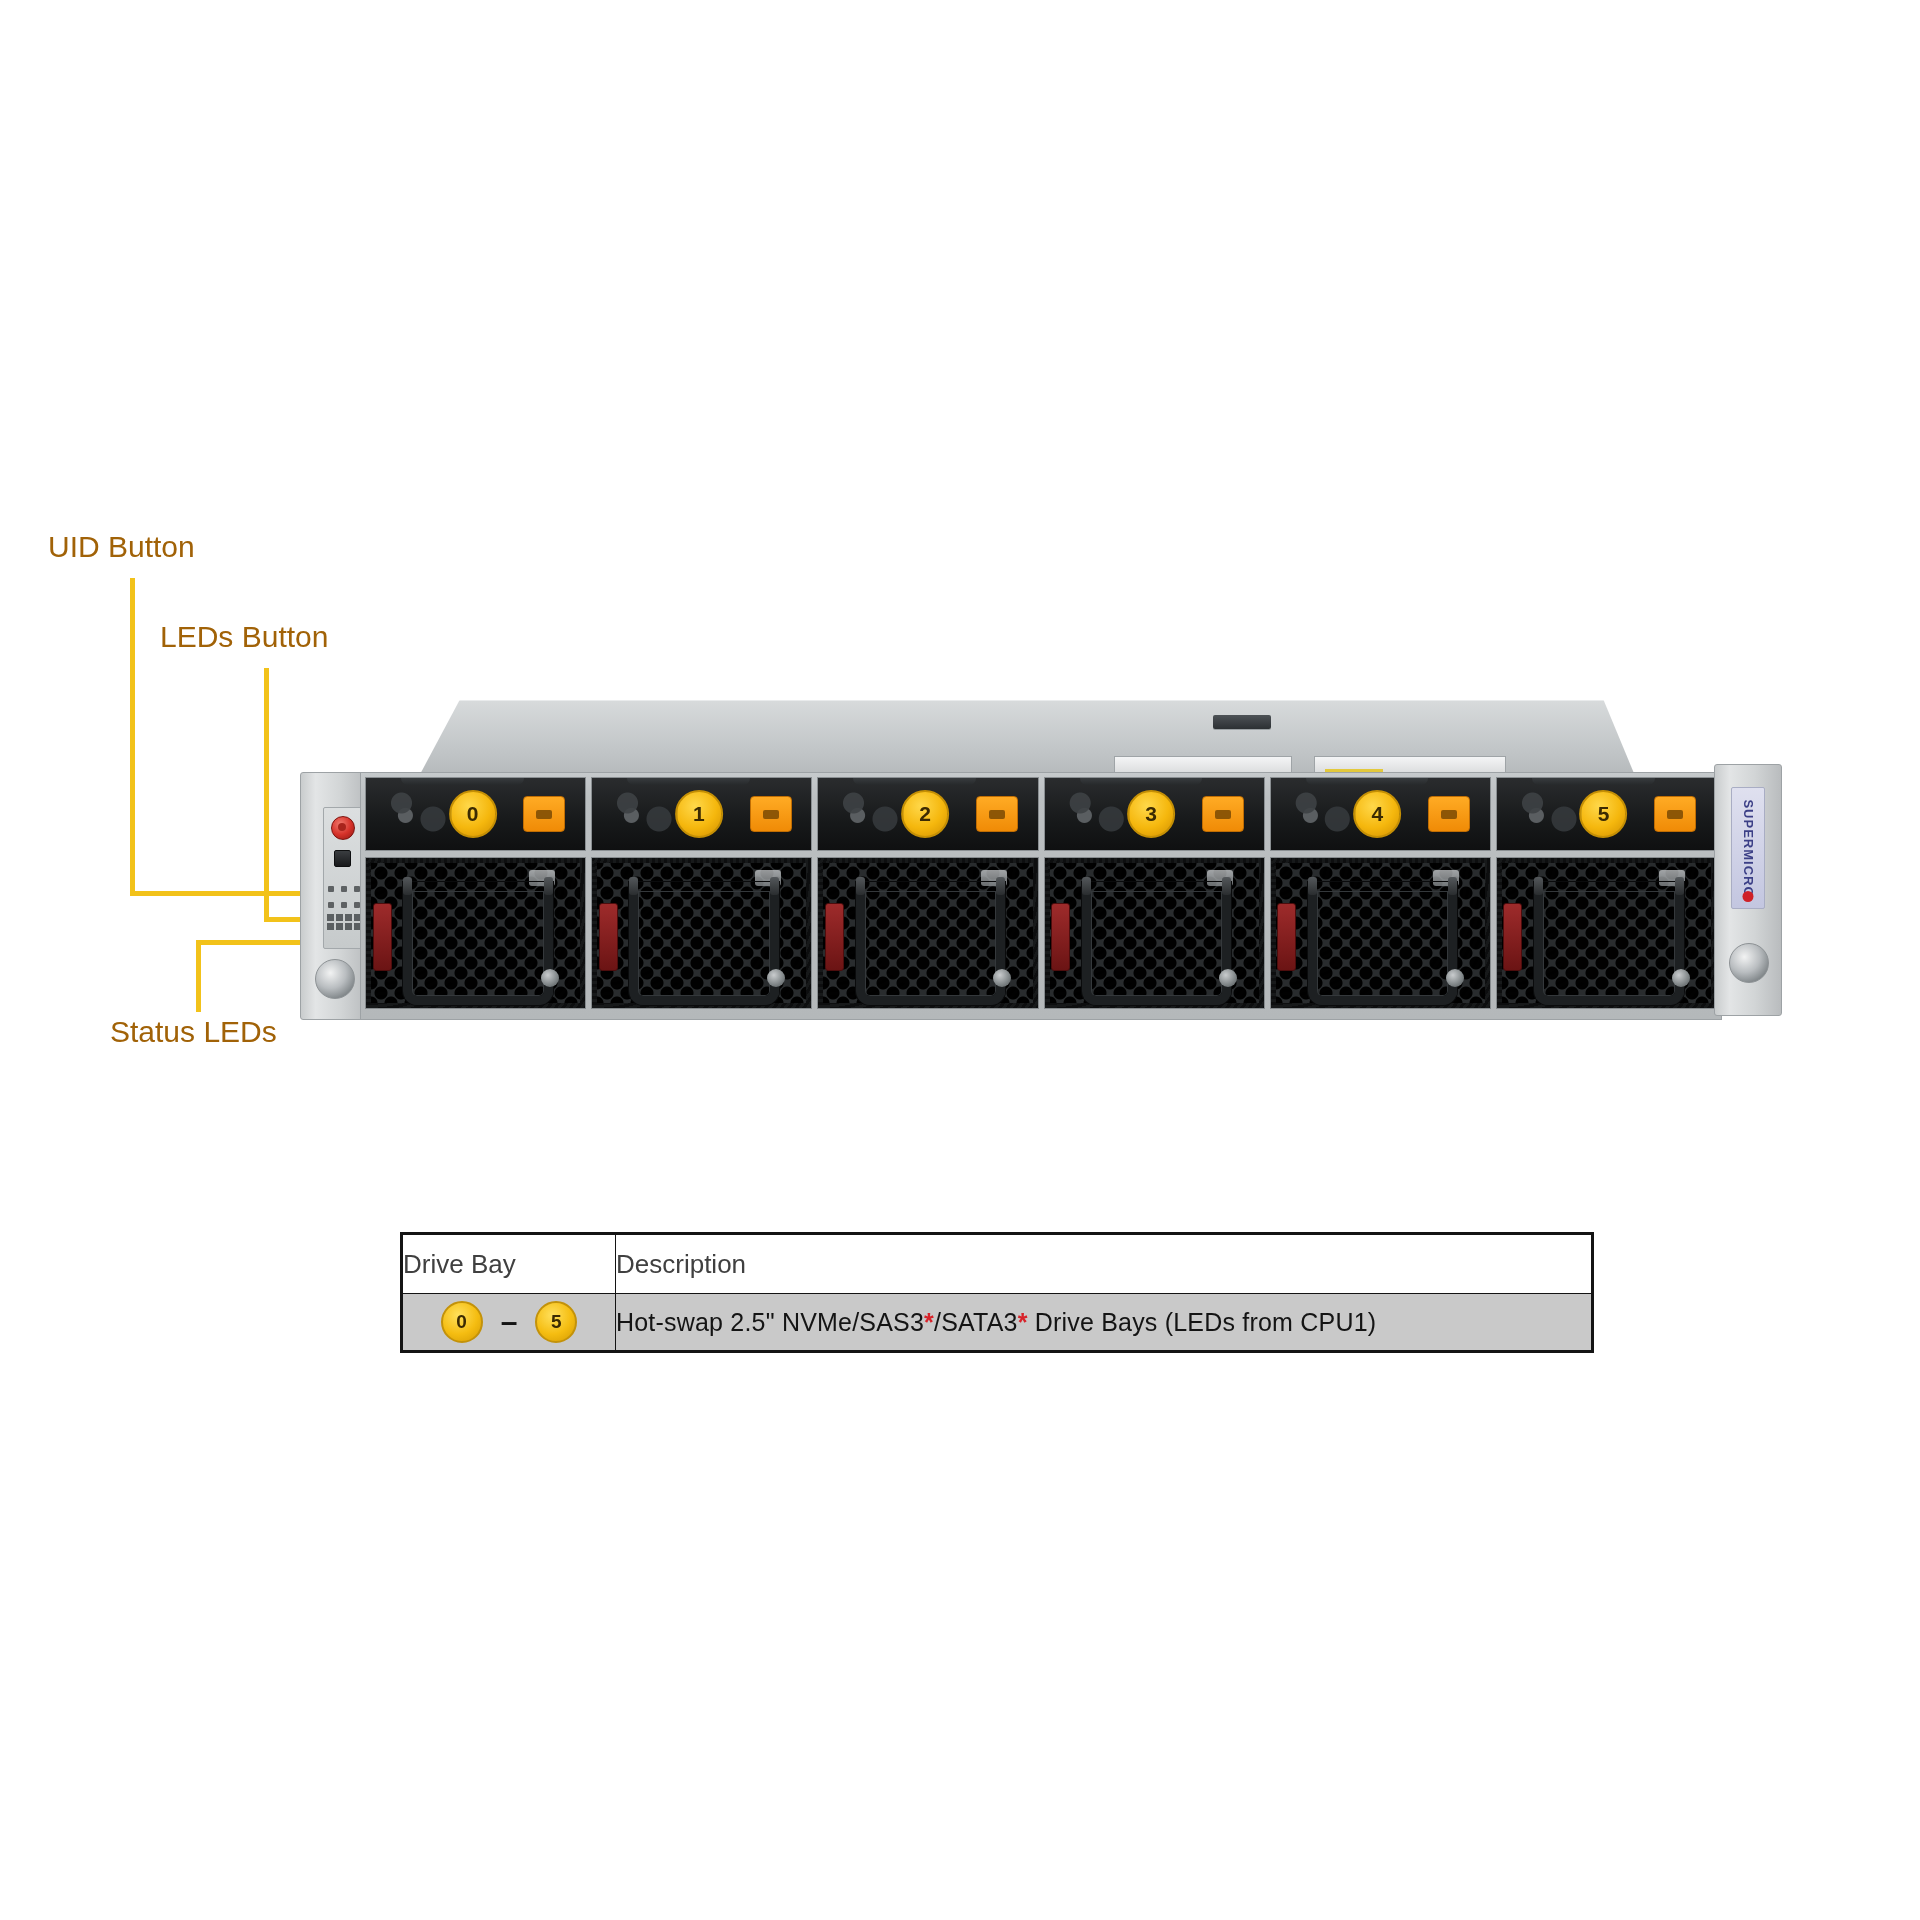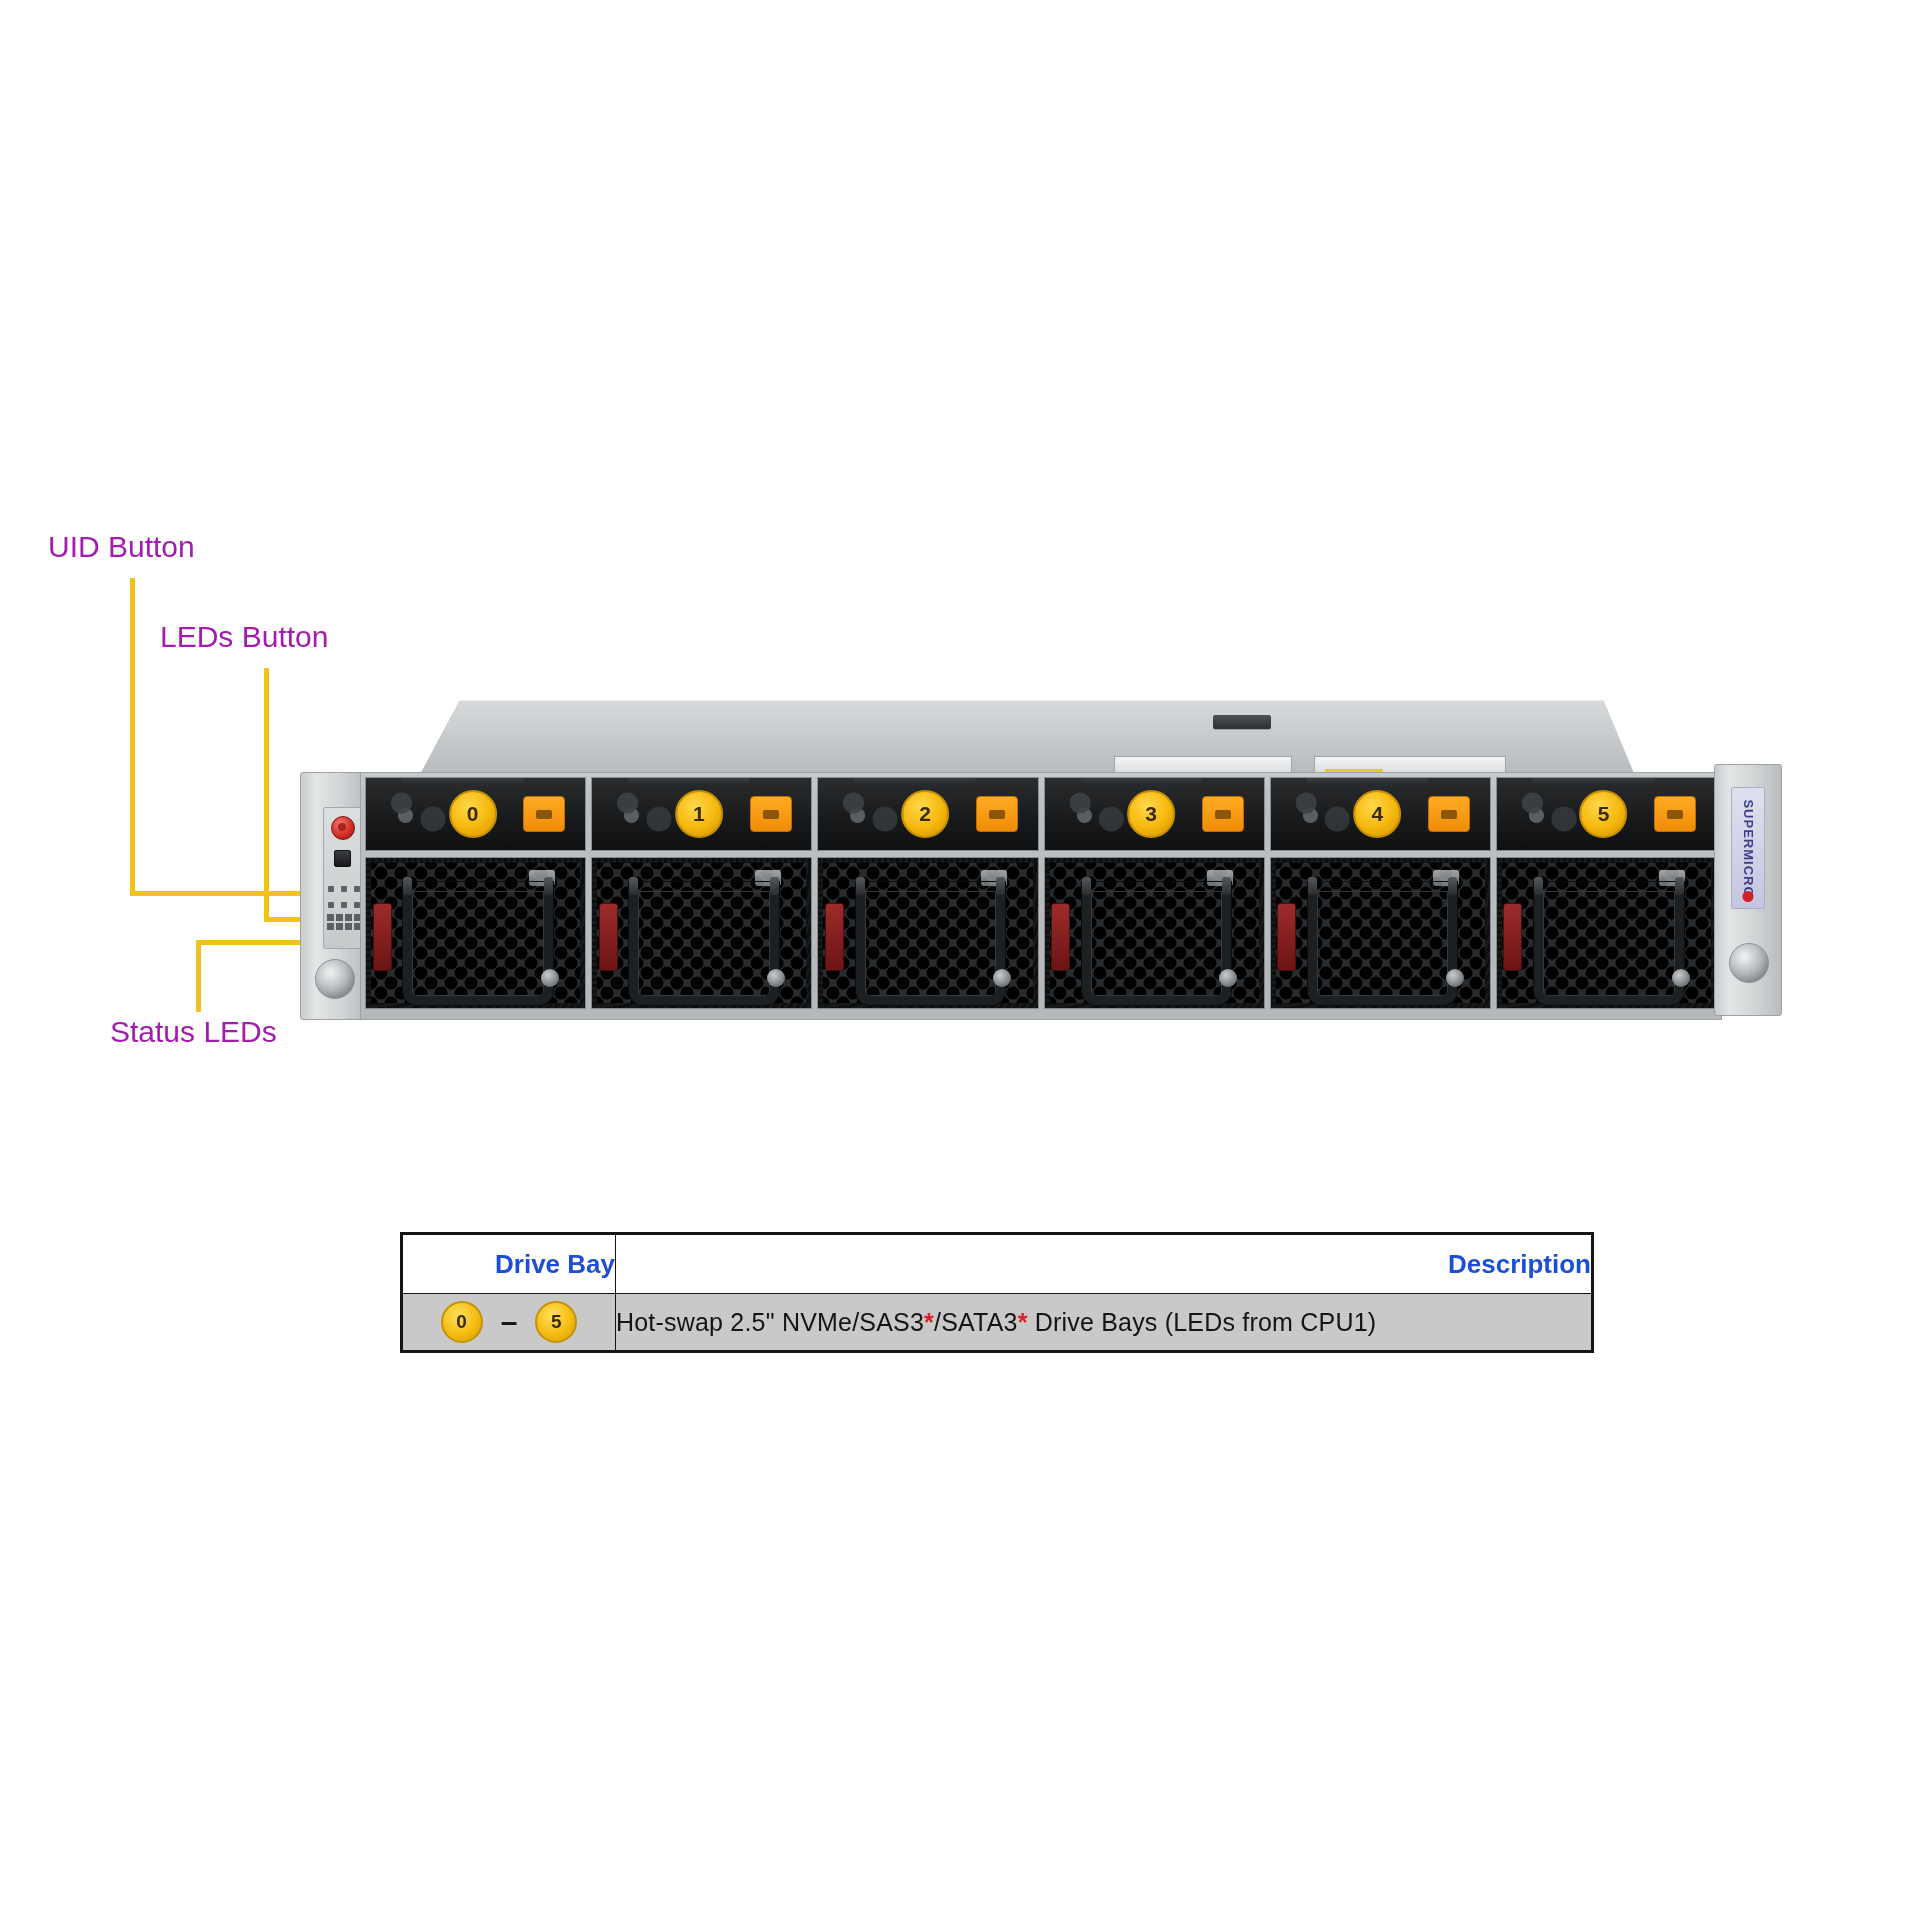--- a/index.html
+++ b/index.html
@@ -23,21 +23,21 @@
     font-style:italic;
     font-size:31px;
     letter-spacing:.2px;
     color:#1c1c1c;
   }
 
   
   .callout-label{
     position:absolute;
     font-size:30px;
-    color:#a21caf;
+    color:#a16207;
     white-space:nowrap;
   }
   #callout-uid{left:48px;top:530px;}
   #callout-power{left:160px;top:620px;}
   #callout-status{left:110px;top:1015px;}
 
   .leader{position:absolute;background:#f2c21a;}
   .leader.v{width:5px;}
   .leader.h{height:5px;}
 
@@ -280,24 +280,24 @@
     position:absolute;left:400px;top:1232px;width:1190px;
     border:2px solid #141414;
   }
   .tbl{width:100%;border-collapse:collapse;}
   .tbl th,.tbl td{
     border:1px solid #141414;
     padding:0;
   }
   .tbl thead th{
     background:#ffffff;
-    font-size:26px;font-weight:bold;
+    font-size:26px;font-weight:normal;
     height:58px;
-    text-align:right;
-    color:#1d4ed8;
+    text-align:left;
+    color:#404040;
   }
   #col-bay{width:212px;}
   .tbl tbody td{
     background:#c9c9c9;
     height:56px;
     color:#141414;
   }
   .bay-cell{
     display:flex;align-items:center;justify-content:center;gap:18px;
   }

